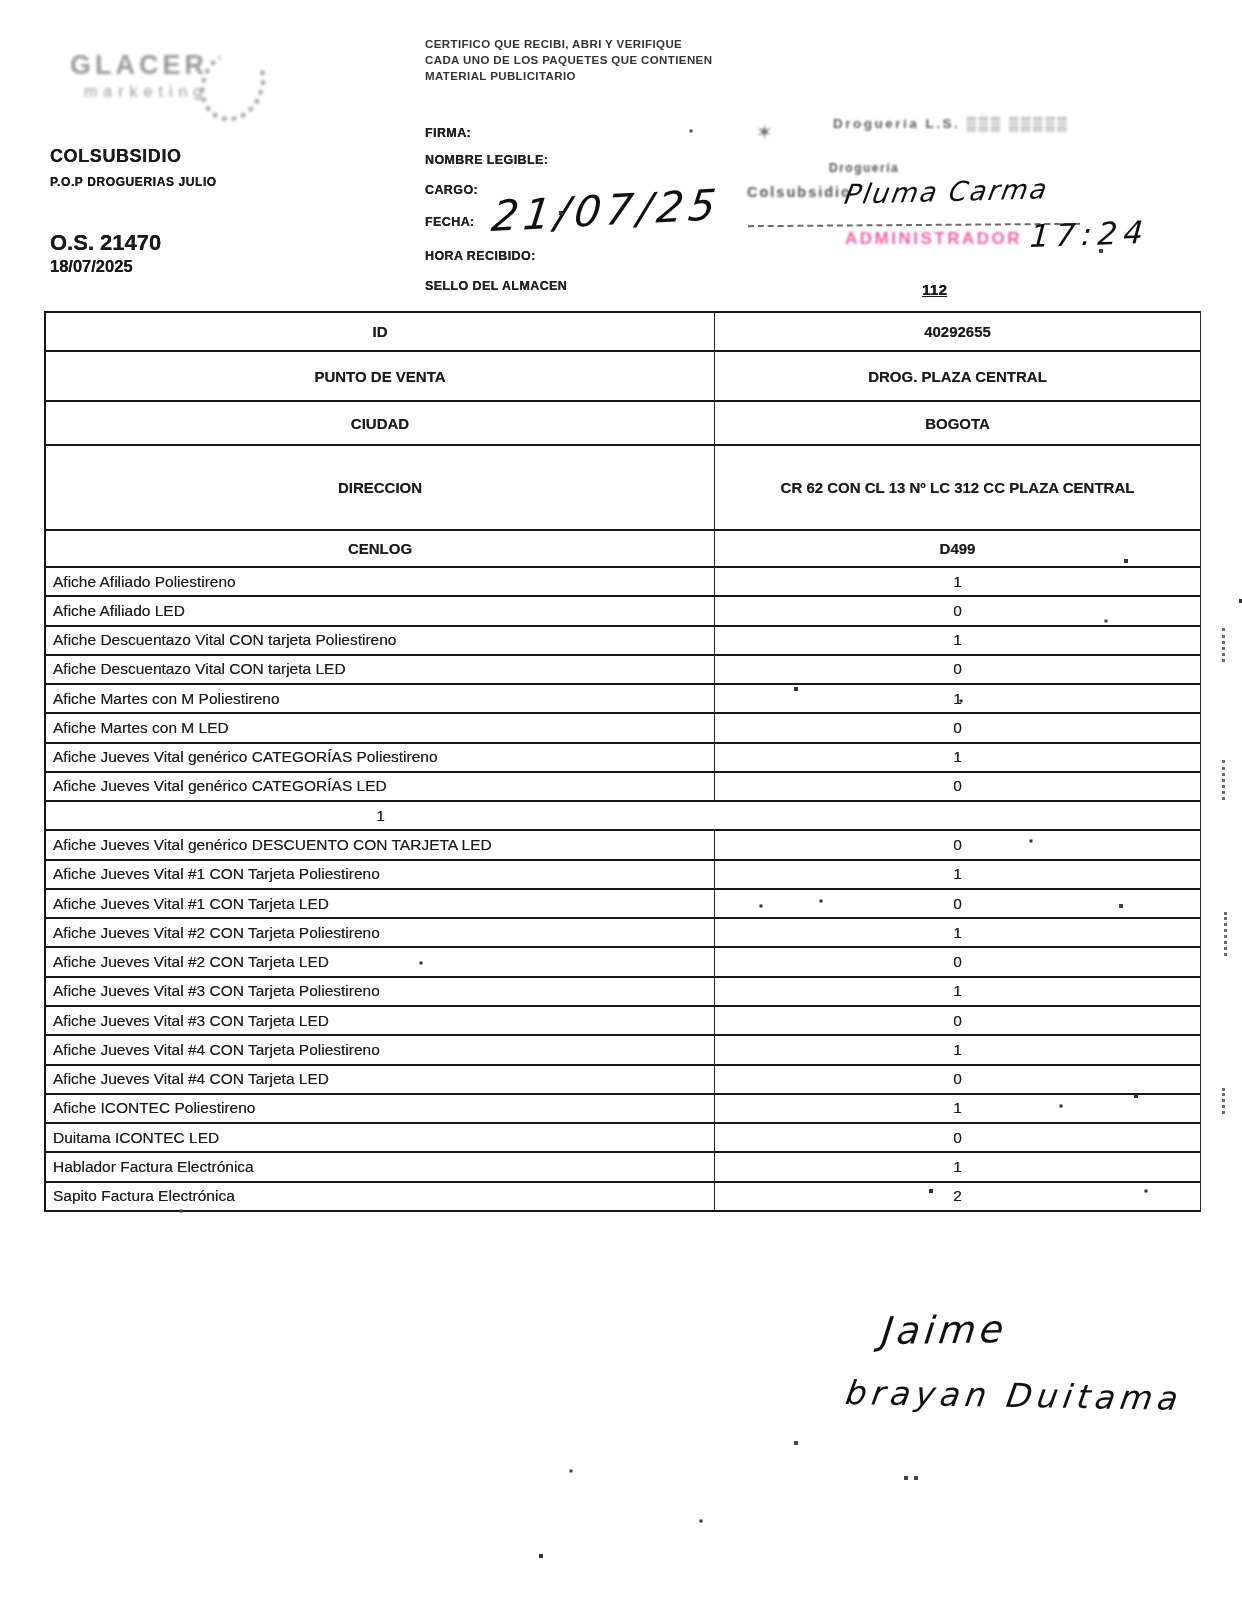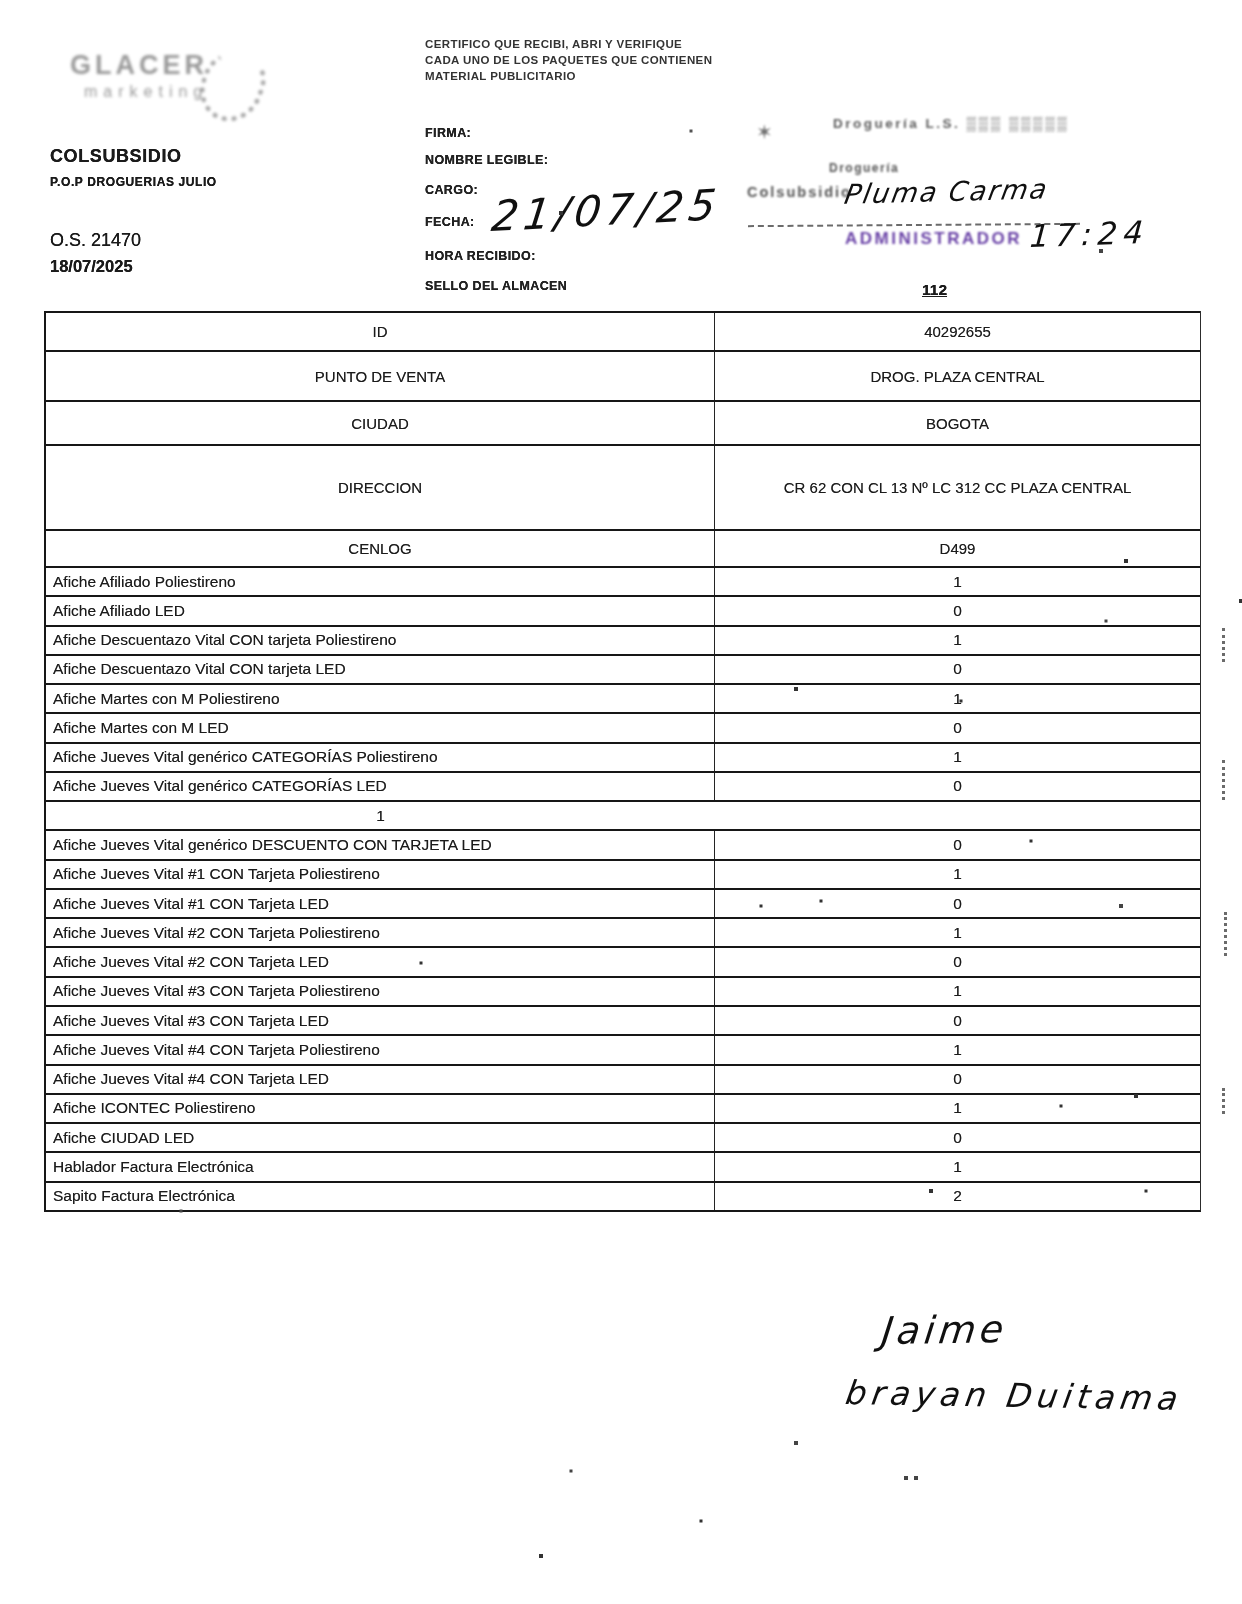--- a/index.html
+++ b/index.html
@@ -10,21 +10,21 @@
     color:#1b1b1b;
   }
   .abs{position:absolute;}
   
   .logo{left:70px;top:50px;width:185px;height:78px;filter:blur(1.6px);opacity:.55;color:#444;}
   .logo .l1{font-size:27px;font-weight:bold;letter-spacing:4px;}
   .logo .l2{font-size:16px;letter-spacing:6px;margin-top:2px;margin-left:14px;}
   .logo .swoosh{position:absolute;right:-8px;top:2px;width:52px;height:60px;border:5px dotted #555;border-radius:50% 40% 55% 50%;border-top-color:transparent;transform:rotate(18deg);}
   .company{left:50px;top:146px;font-size:18px;font-weight:bold;letter-spacing:.6px;text-shadow:0 0 .6px #000;}
   .campaign{left:50px;top:175px;font-size:12px;font-weight:bold;letter-spacing:.6px;text-shadow:0 0 .6px #000;}
-  .osnum{left:50px;top:230px;font-size:18px;font-weight:normal;text-shadow:0 0 .5px #000;}
+  .osnum{left:50px;top:230px;font-size:22px;font-weight:bold;text-shadow:0 0 .5px #000;}
   .osdate{left:50px;top:257px;font-size:16.5px;font-weight:bold;text-shadow:0 0 .5px #000;}
   
   .cert{left:425px;top:36px;width:290px;font-size:11.5px;font-weight:bold;letter-spacing:.4px;line-height:16px;color:#333;filter:blur(.3px);}
   .fldlbl{font-size:12.5px;font-weight:bold;letter-spacing:.4px;color:#222;text-shadow:0 0 .4px #000;}
   .f-firma{left:425px;top:126px;}
   .f-nombre{left:425px;top:153px;}
   .f-cargo{left:425px;top:183px;}
   .f-fecha{left:425px;top:215px;}
   .f-hora{left:425px;top:249px;}
   .f-sello{left:425px;top:279px;}
@@ -34,29 +34,29 @@
   .hw-time{left:1030px;top:216px;font-size:31px;transform:rotate(-2deg) skewX(-6deg);letter-spacing:6px;}
   .hw-sig{left:845px;top:176px;font-size:27px;transform:rotate(-1.5deg) skewX(-12deg);letter-spacing:2px;}
   .hw-name1{left:882px;top:1308px;font-size:38px;transform:rotate(-1deg) skewX(-8deg);letter-spacing:4px;}
   .hw-name2{left:846px;top:1376px;font-size:33px;transform:rotate(1deg) skewX(-8deg);letter-spacing:5px;}
   
   .stamp-header{left:833px;top:116px;font-size:13.5px;font-weight:bold;letter-spacing:2.5px;color:#333;filter:blur(1.1px);opacity:.8;}
   .stamp-mark{left:756px;top:120px;width:18px;height:40px;filter:blur(1.2px);opacity:.7;font-size:20px;color:#333;}
   .stamp-drog{left:787px;top:161px;font-size:12px;font-weight:bold;letter-spacing:1.5px;color:#333;filter:blur(.9px);opacity:.85;margin-left:42px;}
   .stamp-cols{left:747px;top:184px;font-size:14.5px;font-weight:bold;letter-spacing:2px;color:#333;filter:blur(1px);opacity:.85;}
   .sig-line{left:748px;top:224px;width:332px;border-bottom:2px dashed #3a3a3a;transform:rotate(-.4deg);opacity:.75;}
-  .stamp-admin{left:845px;top:229px;font-size:17px;font-weight:bold;letter-spacing:2.5px;color:#4c1d95;filter:blur(.8px);opacity:.85;}
+  .stamp-admin{left:845px;top:229px;font-size:17px;font-weight:bold;letter-spacing:2.5px;color:#ec4899;filter:blur(.8px);opacity:.85;}
   
   .pagenum{left:922px;top:281px;font-size:15.5px;font-weight:bold;text-decoration:underline;text-shadow:0 0 .4px #000;}
   
   .main-table{left:44px;top:311px;width:1154px;border-left:2.2px solid #171717;border-right:1.4px solid #2c2c2c;border-bottom:2.6px solid #171717;}
   .trow{display:grid;grid-template-columns:669px 1fr;border-top:2.3px solid #171717;}
   .cell{display:flex;align-items:center;font-size:15px;text-shadow:0 0 .5px rgba(0,0,0,.55);}
   .cell.c1{border-right:1.6px solid #242424;}
-  .cell.center{justify-content:center;text-align:left;}
+  .cell.center{justify-content:center;text-align:left;font-weight:bold;}
   .ir0{height:37px}.ir1{height:48px}.ir2{height:42px}.ir3{height:83px}.ir4{height:35px}
   .item{height:27.27px;}
   .item .cell{font-size:15.5px;}
   .item .c1{padding-left:7px;}
   .item .qty{justify-content:center;}
   
   .noise{left:0;top:0;width:2px;height:2px;background:transparent;
     box-shadow: 560px 212px 0 1px #333, 690px 130px 0 .5px #555, 1100px 250px 0 1px #444,
     1125px 560px 0 1px #333, 1240px 600px 0 1px #333, 1105px 620px 0 .5px #444,
     795px 688px 0 1px #333, 960px 700px 0 .5px #333, 1120px 905px 0 1px #444,
@@ -219,21 +219,21 @@
           <div class="cell c1">Afiche Jueves Vital #4 CON Tarjeta LED</div>
           <div class="cell qty">0</div>
         </div>
 
         <div class="trow item">
           <div class="cell c1">Afiche ICONTEC Poliestireno</div>
           <div class="cell qty">1</div>
         </div>
 
         <div class="trow item">
-          <div class="cell c1">Afiche CIUDAD LED</div>
+          <div class="cell c1">Duitama ICONTEC LED</div>
           <div class="cell qty">0</div>
         </div>
 
         <div class="trow item">
           <div class="cell c1">Hablador Factura Electrónica</div>
           <div class="cell qty">1</div>
         </div>
 
         <div class="trow item">
           <div class="cell c1">Sapito Factura Electrónica</div>

